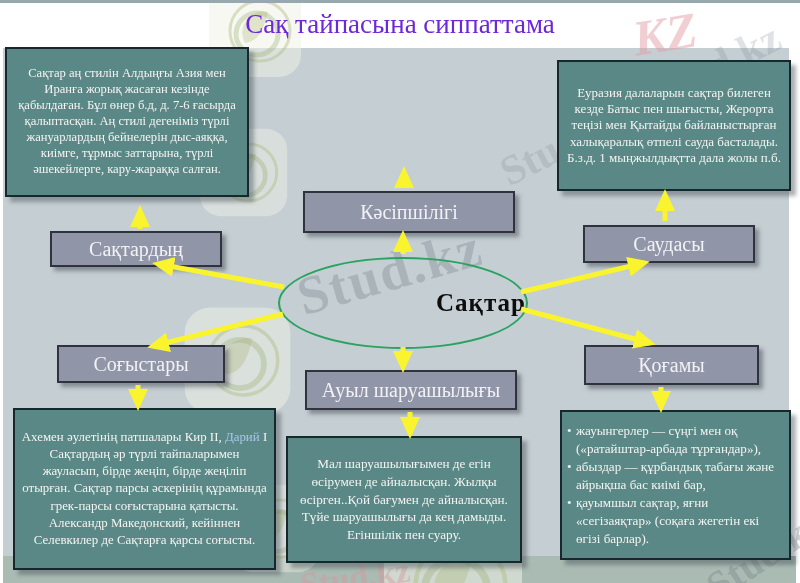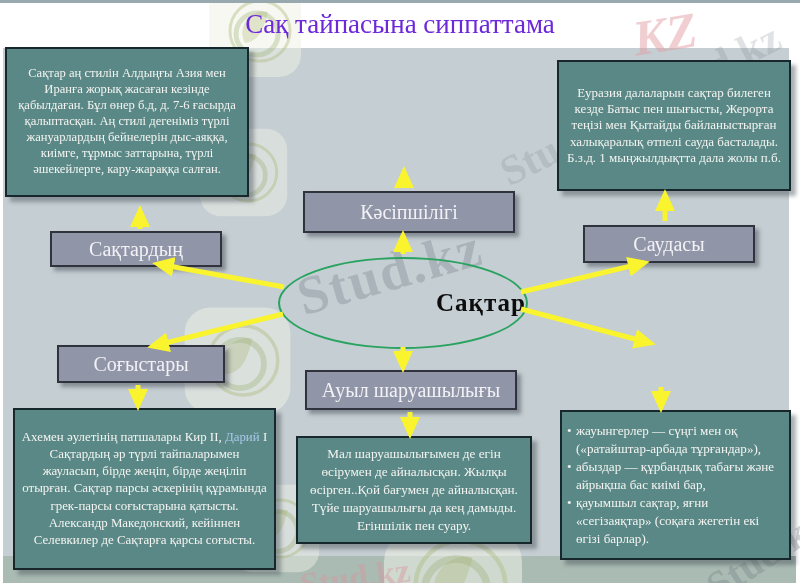--- a/index.html
+++ b/index.html
@@ -129,21 +129,21 @@
   <div class="abs tbox" style="left:557px;top:57px;width:234px;height:131px">
     <div class="ttext f-trade">Еуразия далаларын сақтар билеген кезде Батыс пен шығысты, Жерорта теңізі мен Қытайды байланыстырған халықаралық өтпелі сауда басталады. Б.з.д. 1 мыңжылдықтта дала жолы  п.б.</div>
   </div>
 
   <div class="abs tbox" style="left:13px;top:405px;width:263px;height:162px">
     <div class="ttext f-wars">
       <span>Ахемен әулетінің патшалары Кир II, </span><a class="link">Дарий</a><span> I Сақтардың әр түрлі тайпаларымен жауласып, бірде жеңіп, бірде жеңіліп отырған. Сақтар парсы әскерінің құрамында грек-парсы соғыстарына қатысты. Александр Македонский, кейіннен Селевкилер де Сақтарға қарсы соғысты.</span>
     </div>
   </div>
 
-  <div class="abs tbox" style="left:296px;top:433px;width:236px;height:108px">
+  <div class="abs tbox" style="left:286px;top:433px;width:236px;height:127px">
     <div class="ttext f-agri">Мал шаруашылығымен де егін өсірумен де айналысқан. Жылқы өсірген..Қой бағумен де айналысқан. Түйе шаруашылығы да кең дамыды. Егіншілік пен суару.</div>
   </div>
 
   <div class="abs tbox" style="left:560px;top:407px;width:231px;height:150px">
     <div class="ttext f-society">
       <div class="bullet">жауынгерлер — сүңгі мен оқ («ратайштар-арбада тұрғандар»),</div>
       <div class="bullet">абыздар — құрбандық табағы және айрықша бас киімі бар,</div>
       <div class="bullet">қауымшыл сақтар, яғни «сегізаяқтар» (соқаға жегетін екі өгізі барлар).</div>
     </div>
   </div>
@@ -156,18 +156,21 @@
   </div>
   <div class="abs nbox" style="left:583px;top:222px;width:172px;height:38px">
     <span>Саудасы</span>
   </div>
   <div class="abs nbox" style="left:57px;top:342px;width:168px;height:38px">
     <span>Соғыстары</span>
   </div>
   <div class="abs nbox" style="left:305px;top:367px;width:212px;height:40px">
     <span>Ауыл шаруашылығы</span>
   </div>
+  <div class="abs nbox" style="left:584px;top:342px;width:175px;height:40px">
+    <span>Қоғамы</span>
+  </div>
 
   <div class="abs ellipse">
     <span class="center-label">Сақтар</span>
   </div>
 
 </div>
 
 </body></html>

